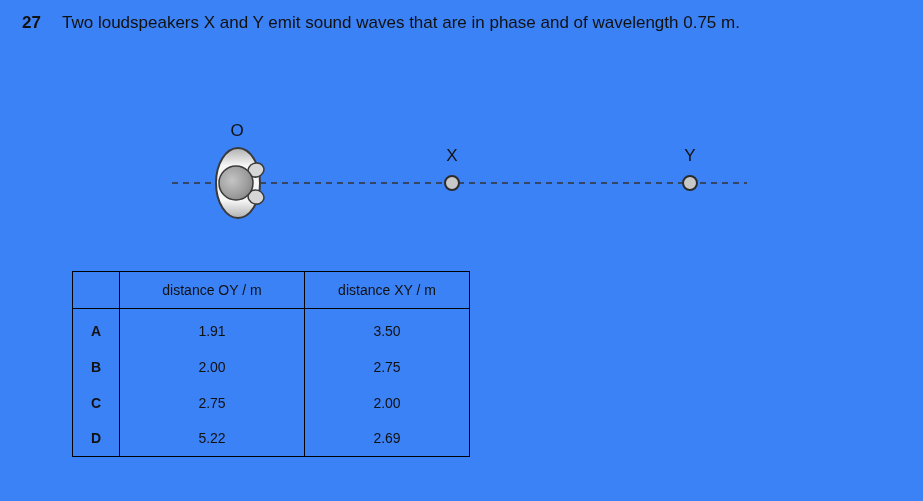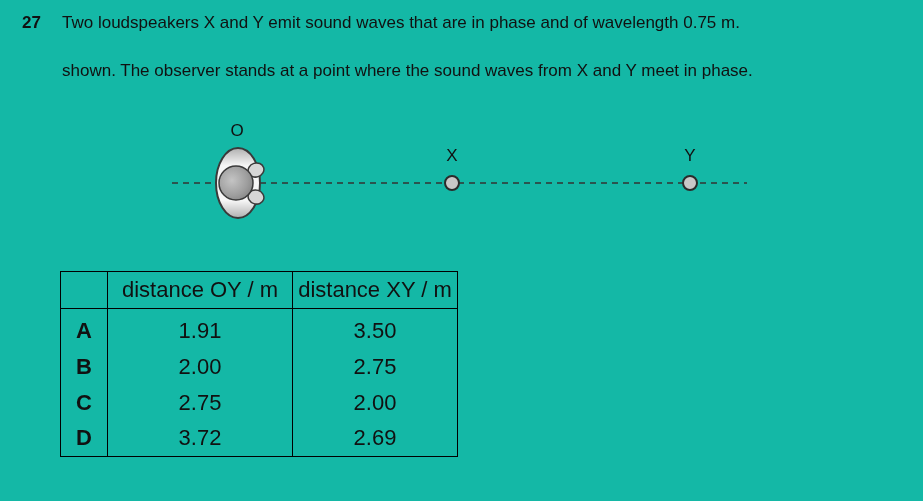--- a/index.html
+++ b/index.html
@@ -5,21 +5,21 @@
   * { margin: 0; padding: 0; box-sizing: border-box; }
   html, body { background: #ffffff; }
   body {
     font-family: "Liberation Sans", "DejaVu Sans", sans-serif;
     color: #111111;
   }
   .page {
     position: relative;
     width: 923px;
     height: 501px;
-    background: #14b8a6;
+    background: #3b82f6;
     overflow: hidden;
     font-size: 17px;
   }
 
   
   .q-number {
     position: absolute;
     left: 22px;
     top: 13px;
     font-weight: bold;
@@ -72,25 +72,25 @@
   .q-prompt {
     position: absolute;
     left: 62px;
     top: 231px;
     white-space: nowrap;
   }
 
   
   .answer-table {
     position: absolute;
-    left: 60px;
+    left: 72px;
     top: 271px;
     border-collapse: collapse;
     border: 1.5px solid #000000;
-    font-size: 22px;
+    font-size: 14px;
     color: #111111;
   }
   .answer-table th,
   .answer-table td {
     border-left: 1.5px solid #000000;
     border-right: 1.5px solid #000000;
     text-align: center;
     vertical-align: middle;
     padding: 0;
   }
@@ -108,21 +108,20 @@
 </style>
 </head>
 <body>
 
 <div class="page">
 
   <span class="q-number">27</span>
   <span class="q-intro">Two loudspeakers X and Y emit sound waves that are in phase and of wavelength 0.75 m.</span>
 
   <div class="q-body">
-    <div class="line-normal">shown. The observer stands at a point where the sound waves from X and Y meet in phase.</div>
   </div>
 
   <div class="diagram">
     <svg width="923" height="112" viewBox="0 0 923 112">
       <defs>
         <radialGradient id="headGrad" cx="38%" cy="42%" r="75%">
           <stop offset="0%" stop-color="#c4c4c4"></stop>
           <stop offset="60%" stop-color="#9e9e9e"></stop>
           <stop offset="100%" stop-color="#7d7d7d"></stop>
         </radialGradient>
@@ -172,19 +171,19 @@
         <td>2.00</td>
         <td>2.75</td>
       </tr>
       <tr>
         <td class="option-letter">C</td>
         <td>2.75</td>
         <td>2.00</td>
       </tr>
       <tr>
         <td class="option-letter">D</td>
-        <td>3.72</td>
+        <td>5.22</td>
         <td>2.69</td>
       </tr>
     </tbody>
   </table>
 
 </div>
 
 </body></html>

